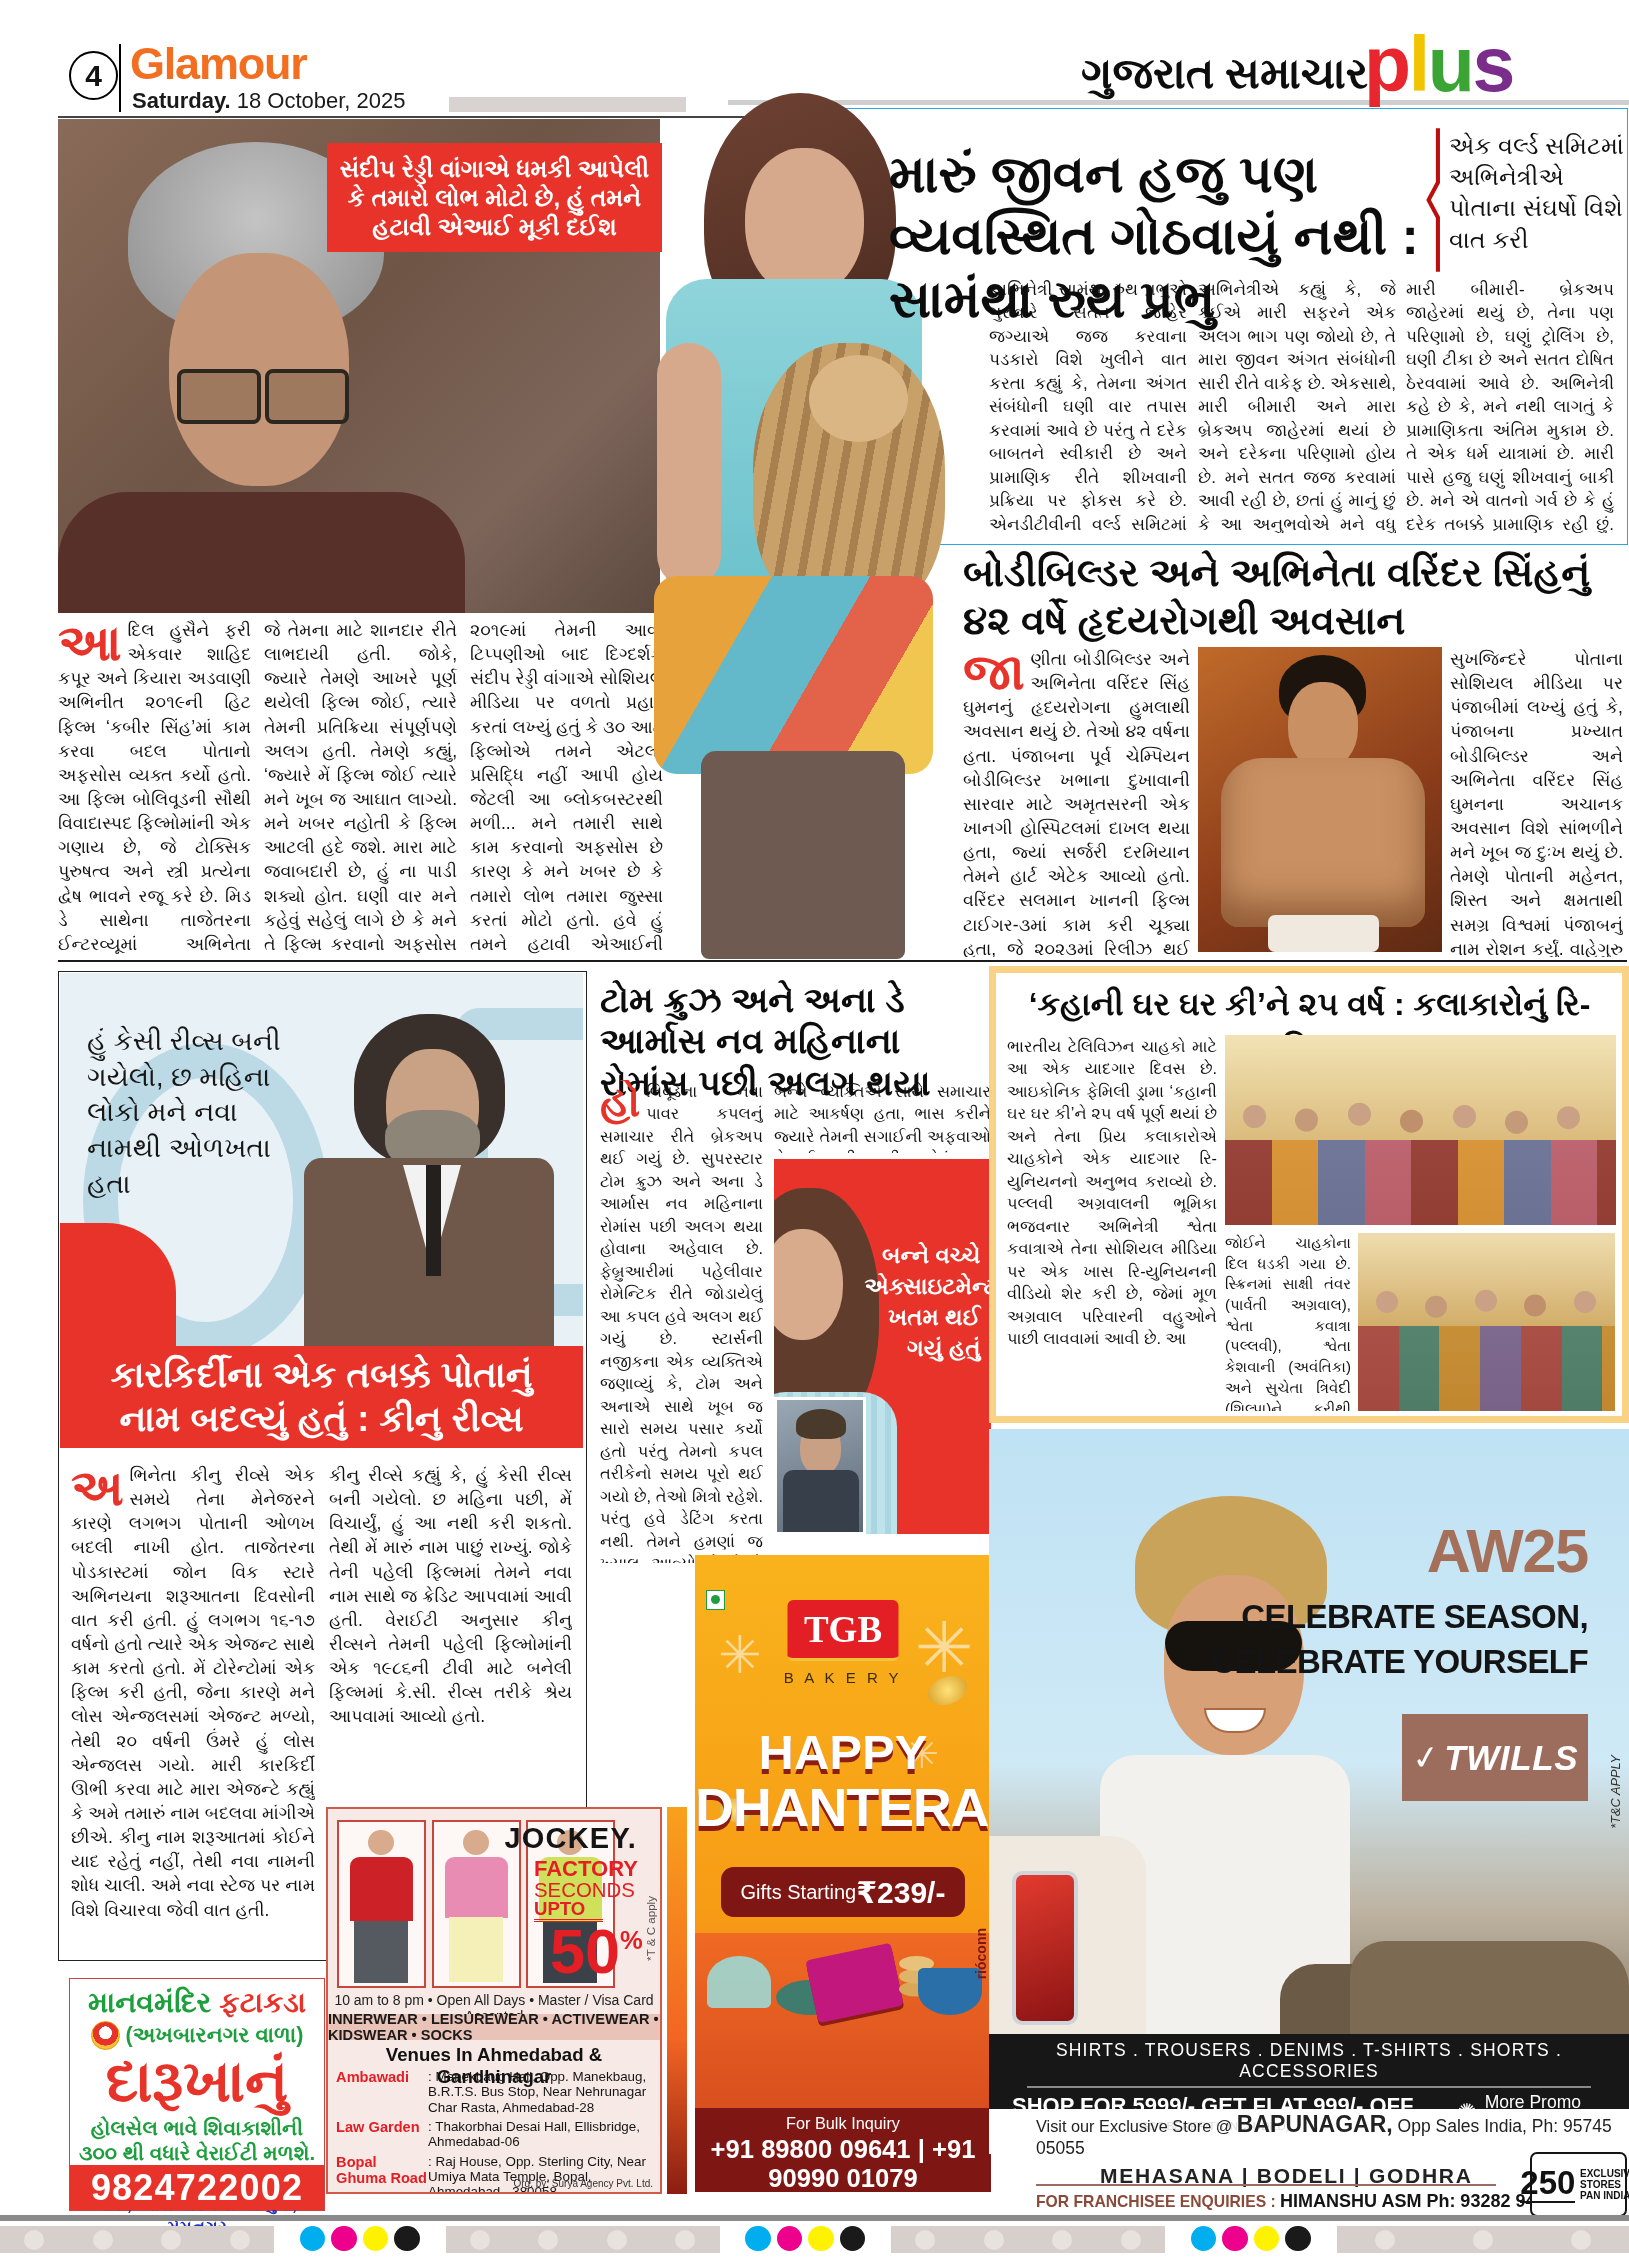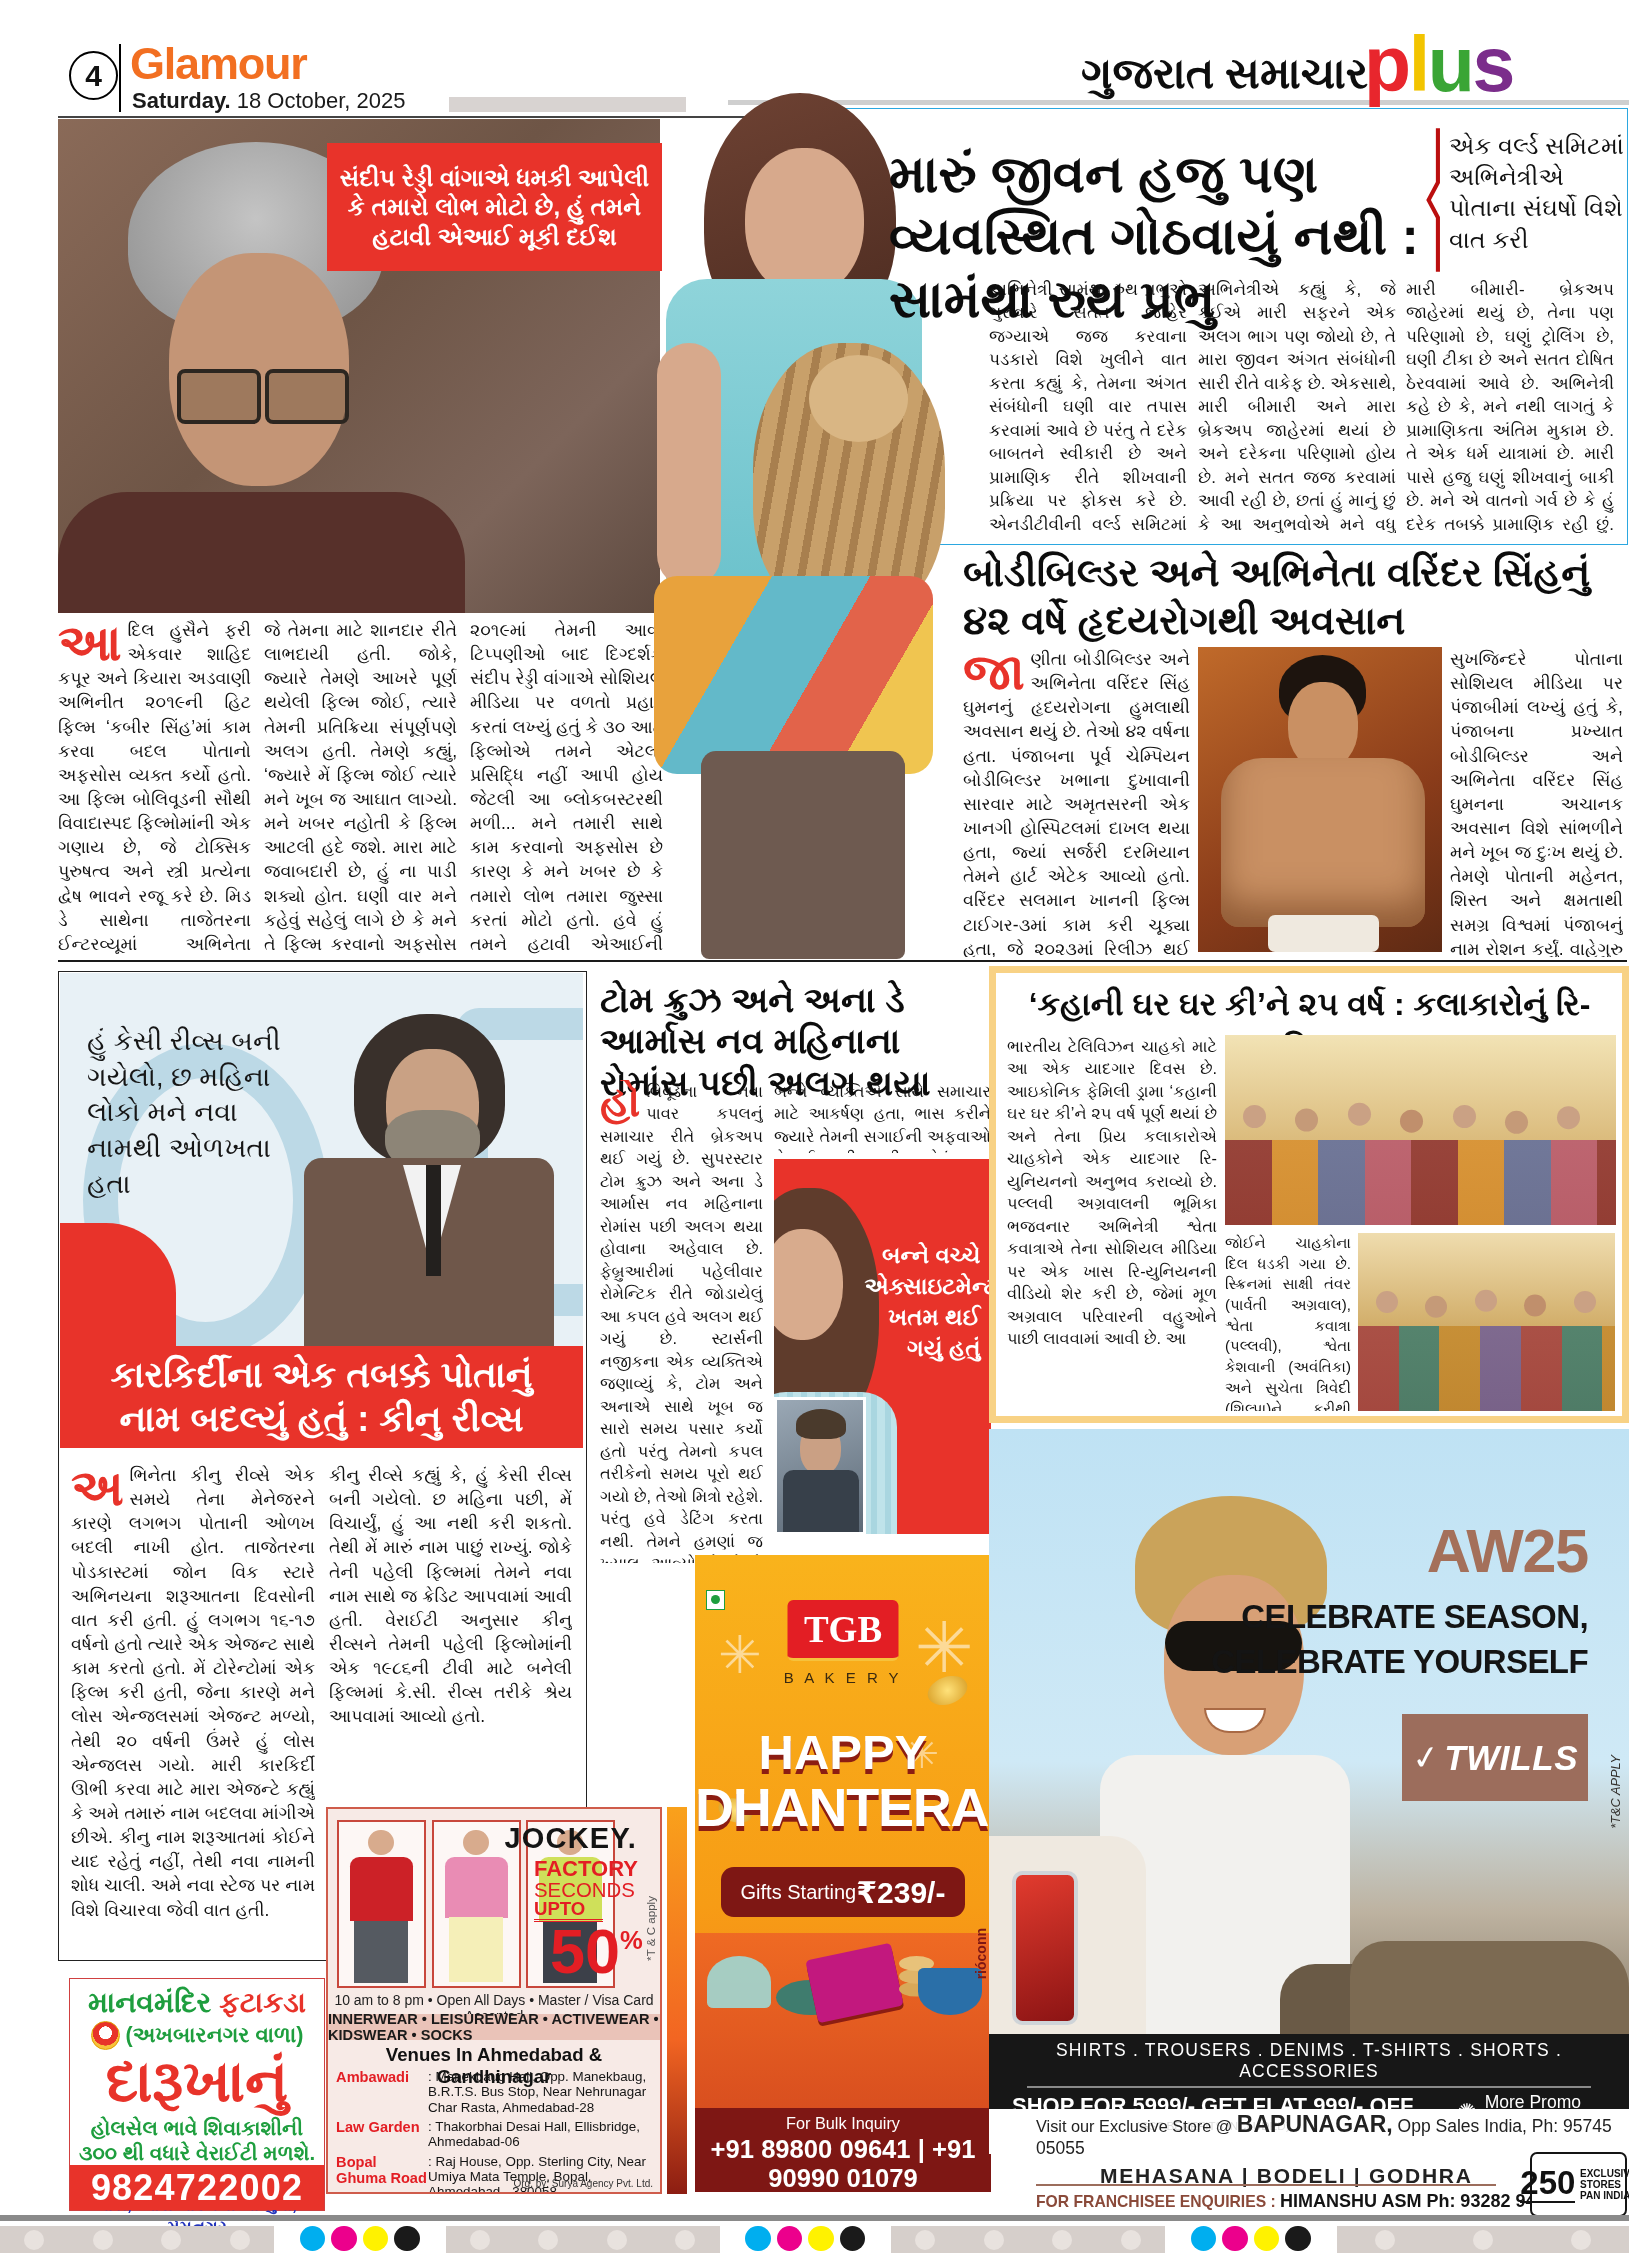--- a/index.html
+++ b/index.html
@@ -41,21 +41,21 @@
     <span style="color:#e8262d;">p</span><span style="color:#f2c400;">l</span><span style="color:#3aa535;">u</span><span style="color:#7b2d8b;">s</span>
   </div>
 
   <div class="abs" style="left:58px;top:119px;width:602px;height:494px;background:linear-gradient(135deg,#8a6a58,#6e5546 45%,#7d655a 75%,#5e4a40);overflow:hidden;">
     <div class="abs" style="left:70px;top:23px;width:256px;height:192px;background:radial-gradient(circle at 50% 40%,#c4c4c4,#8f8f8f);border-radius:50% 50% 42% 42%;"></div>
     <div class="abs" style="left:111px;top:134px;width:180px;height:233px;background:#c49576;border-radius:46%;"></div>
     <div class="abs" style="left:119px;top:250px;width:76px;height:47px;border:4.7px solid #2c2620;border-radius:8.1px;background:rgba(90,70,50,.35);"></div>
     <div class="abs" style="left:207px;top:250px;width:76px;height:47px;border:4.7px solid #2c2620;border-radius:8.1px;background:rgba(90,70,50,.35);"></div>
     <div class="abs" style="left:0px;top:373px;width:407px;height:122px;background:#57302a;border-radius:70px 70px 0 0;"></div>
   </div>
-  <div class="abs" style="left:327px;top:143px;width:335px;height:128px;background:#e8332a;display:flex;align-items:center;justify-content:center;padding:5.8px 9.3px;box-sizing:border-box;">
+  <div class="abs" style="left:327px;top:143px;width:335px;height:109px;background:#e8332a;display:flex;align-items:center;justify-content:center;padding:5.8px 9.3px;box-sizing:border-box;">
     <div style="color:#fff;font-weight:bold;font-size:24px;line-height:1.22;text-align:center;">સંદીપ રેડ્ડી વાંગાએ ધમકી આપેલી કે તમારો લોભ મોટો છે, હું તમને હટાવી એઆઈ મૂકી દઈશ</div>
   </div>
   <div class="abs just guj" style="left:58px;top:618px;width:193px;height:336px;font-size:17.5px;overflow:hidden;">
     <span class="dropcap">આ</span><span>દિલ હુસૈને ફરી એકવાર શાહિદ કપૂર અને કિયારા અડવાણી અભિનીત ૨૦૧૯ની હિટ ફિલ્મ ‘કબીર સિંહ’માં કામ કરવા બદલ પોતાનો અફસોસ વ્યક્ત કર્યો હતો. આ ફિલ્મ બોલિવૂડની સૌથી વિવાદાસ્પદ ફિલ્મોમાંની એક ગણાય છે, જે ટોક્સિક પુરુષત્વ અને સ્ત્રી પ્રત્યેના દ્વેષ ભાવને રજૂ કરે છે. મિડ ડે સાથેના તાજેતરના ઈન્ટરવ્યૂમાં અભિનેતા આદિલ હુસૈને જણાવ્યું કે તેમણે આ પ્રોજેક્ટ પર સહી ન કરી હોત. તે સમયે હું મુક્તિ ભવન માટે ઘણી મુસાફરી કરી રહ્યો હતો અને મારી પાસે આખી સ્ક્રિપ્ટ વાંચવાનો સમય નહોતો...</span>
   </div>
   <div class="abs just guj" style="left:264px;top:618px;width:193px;height:336px;font-size:17.5px;overflow:hidden;">જે તેમના માટે શાનદાર રીતે લાભદાયી હતી. જોકે, જ્યારે તેમણે આખરે પૂર્ણ થયેલી ફિલ્મ જોઈ, ત્યારે તેમની પ્રતિક્રિયા સંપૂર્ણપણે અલગ હતી. તેમણે કહ્યું, ‘જ્યારે મેં ફિલ્મ જોઈ ત્યારે મને ખૂબ જ આઘાત લાગ્યો. મને ખબર નહોતી કે ફિલ્મ આટલી હદે જશે. મારા માટે જવાબદારી છે, હું ના પાડી શક્યો હોત. ઘણી વાર મને કહેવું સહેલું લાગે છે કે મને તે ફિલ્મ કરવાનો અફસોસ છે.’ આ પહેલીવાર નથી જ્યારે આદિલ હુસૈને દિલગીરી વ્યક્ત કરી હોય.</div>
   <div class="abs just guj" style="left:470px;top:618px;width:193px;height:336px;font-size:17.5px;overflow:hidden;">૨૦૧૯માં તેમની આવી ટિપ્પણીઓ બાદ દિગ્દર્શક સંદીપ રેડ્ડી વાંગાએ સોશિયલ મીડિયા પર વળતો પ્રહાર કરતાં લખ્યું હતું કે ૩૦ આર્ટ ફિલ્મોએ તમને એટલી પ્રસિદ્ધિ નહીં આપી હોય જેટલી આ બ્લોકબસ્ટરથી મળી... મને તમારી સાથે કામ કરવાનો અફસોસ છે કારણ કે મને ખબર છે કે તમારો લોભ તમારા જુસ્સા કરતાં મોટો હતો. હવે હું તમને હટાવી એઆઈની મદદથી બીજા કલાકારને મૂકી શકું છું. આવી શરમજનક બયાનબાજી હવે ફરી ચર્ચામાં છે.</div>
 
   <div class="abs" style="left:634px;top:93px;width:349px;height:866px;z-index:6;">
     <div class="abs" style="left:70px;top:0px;width:192px;height:250px;background:linear-gradient(160deg,#6e4233,#4c2b20);border-radius:50% 50% 44% 44%;"></div>

